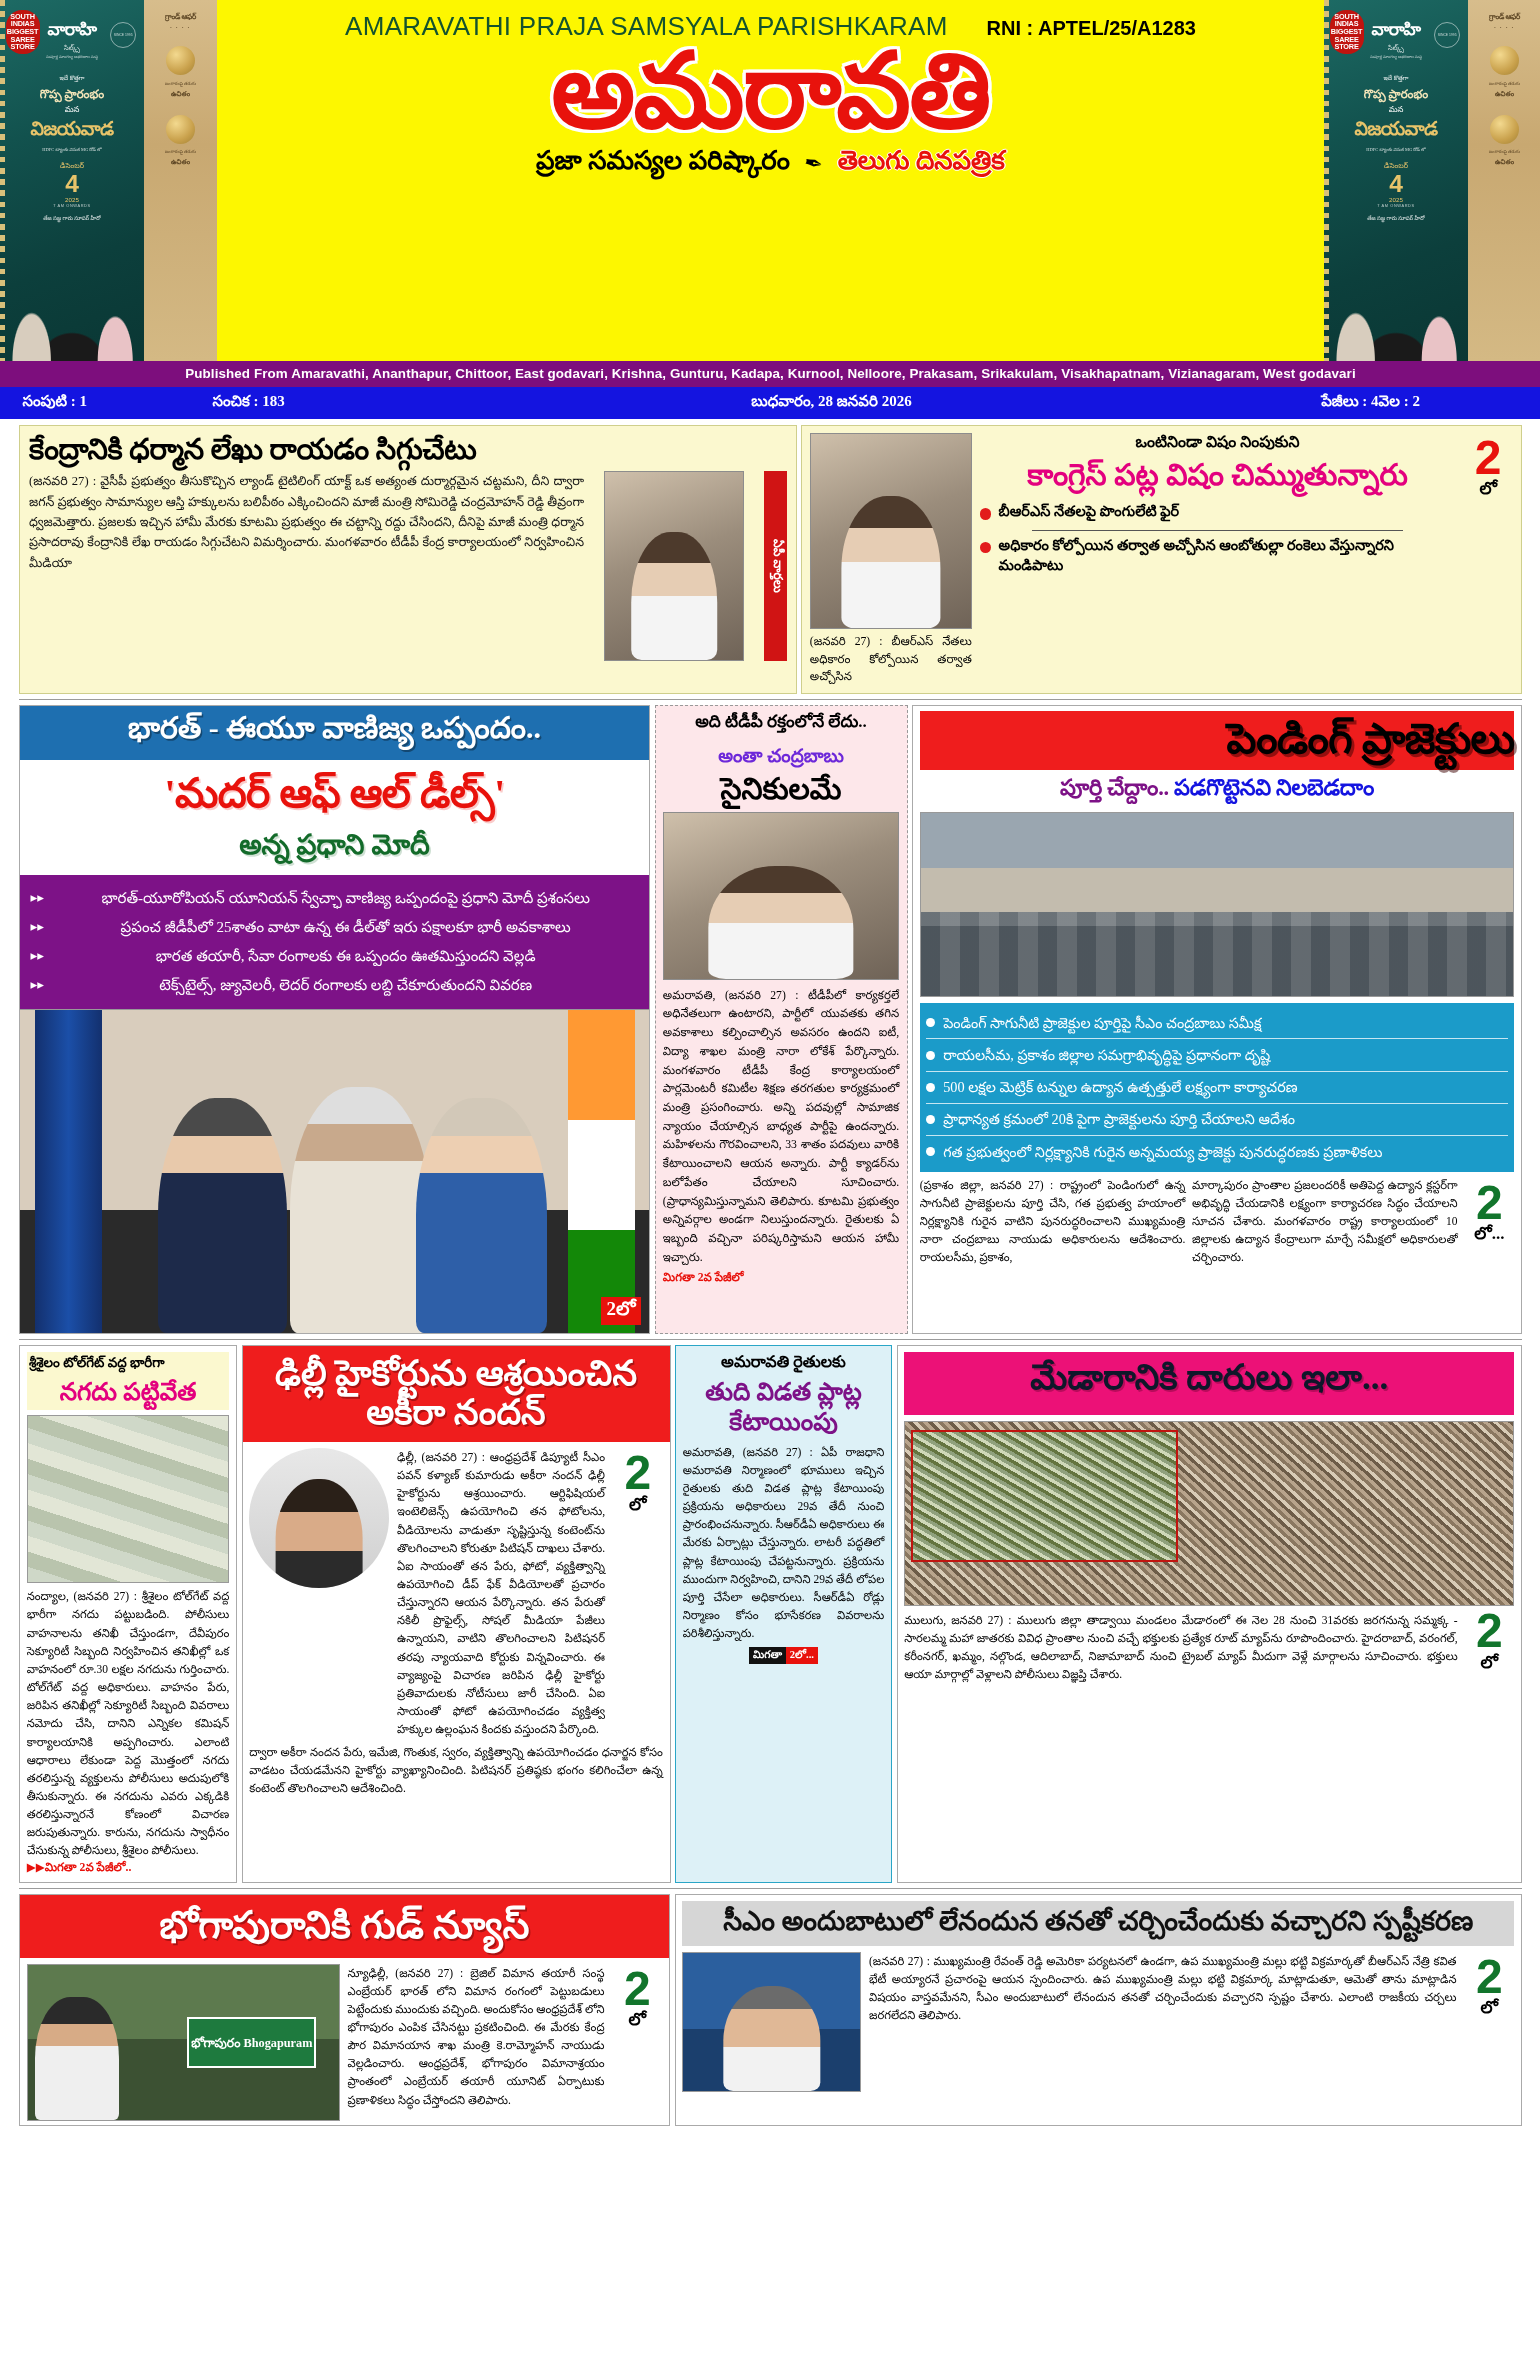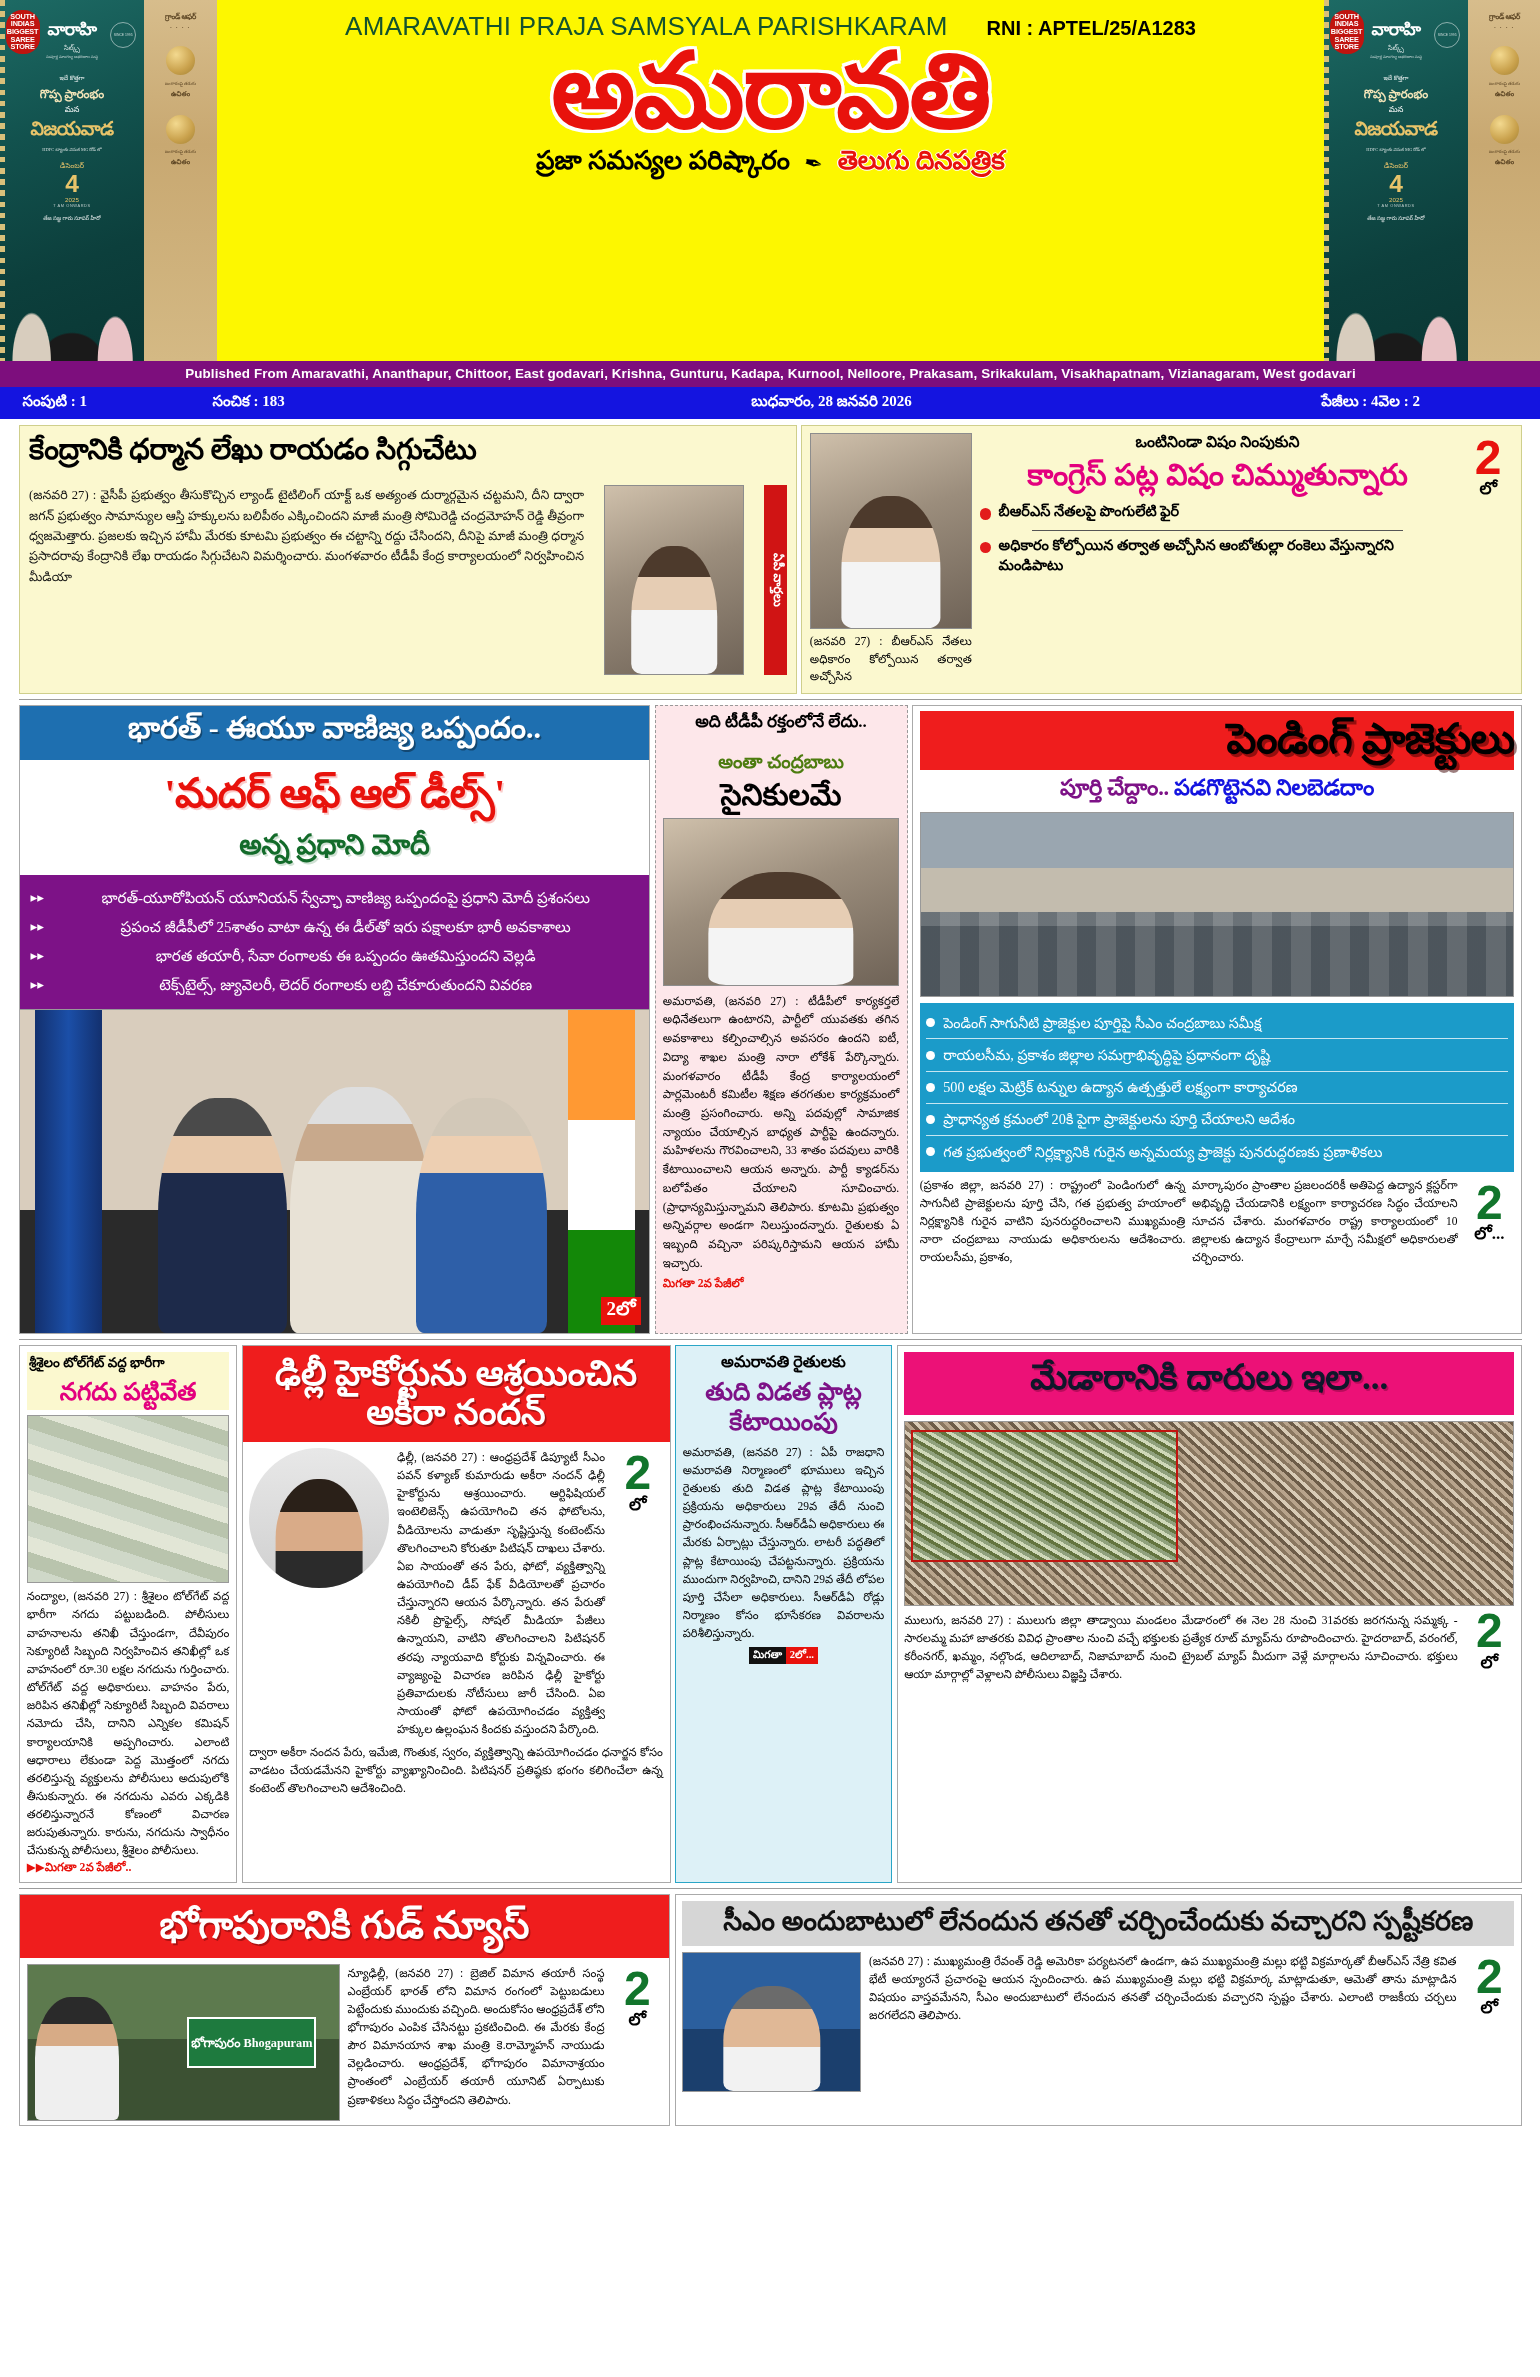--- a/index.html
+++ b/index.html
@@ -107,21 +107,21 @@
   
   .content { padding:5.6px 19px 0 19px; }
   .rule { border-top:1.7px solid #9b9b9b; margin:5px 0; }
 
   .tel { font-family:"Liberation Serif","DejaVu Serif",serif; }
 
   
   .row1 { display:flex; gap:0; align-items:stretch; }
   .r1-left { flex:1 1 auto; background:#fbf8cf; border:1.1px solid #cfcf8c; padding:6.7px 9px 4.5px 9px; }
   .r1-head { font-size:29px; font-weight:bold; color:#000; line-height:1.12; letter-spacing:-0.3px; }
-  .r1-body-wrap { display:flex; gap:20px; margin-top:20px; }
+  .r1-body-wrap { display:flex; gap:20px; margin-top:6px; }
   .r1-text { flex:1 1 auto; font-size:12.6px; line-height:1.62; text-align:justify; color:#111; }
   .r1-photo { flex:0 0 140px; }
   .ph {
     background:linear-gradient(160deg,#cfc0ab,#9b8d7c 45%,#6f6357);
     border:0.6px solid #8d8d8d; position:relative; overflow:hidden;
   }
   .ph-person {
     position:absolute; left:50%; bottom:0; transform:translateX(-50%);
     width:62%; height:68%; border-radius:46% 46% 12% 12%/55% 55% 8% 8%;
     background:linear-gradient(180deg,#4d3a2c 0 24%, #e6cdb4 24% 50%, #f4f4f4 50% 100%);
@@ -179,21 +179,21 @@
     background:linear-gradient(180deg,#4a4a4a 0 16%,#e8c9ab 16% 32%,#1d2a4a 32% 100%); }
   .fig2 { left:43%; width:140px; height:246px;
     background:linear-gradient(180deg,#dedede 0 15%,#c8a98c 15% 30%,#e8e2d6 30% 100%); }
   .fig3 { left:63%; width:131px; height:235px;
     background:linear-gradient(180deg,#d2c8b8 0 16%,#edcfb2 16% 32%,#2e5fa8 32% 100%); }
   .corner2 { position:absolute; right:7.8px; bottom:7.8px; background:#e8120c; color:#fff;
     font-size:19px; font-weight:bold; padding:1.1px 5.6px; }
 
   .c-mid { flex:0 0 253px; background:#fde7ea; border:1.1px dashed #999; padding:6.7px 7.3px; }
   .cm-k1 { font-size:17px; font-weight:bold; text-align:center; }
-  .cm-k2 { font-size:18.5px; font-weight:bold; color:#4d7c0f; text-align:center; margin-top:17px; }
+  .cm-k2 { font-size:18.5px; font-weight:bold; color:#6d28d9; text-align:center; margin-top:11px; }
   .cm-k3 { font-size:30px; font-weight:bold; text-align:center; line-height:1.1; margin-top:1.1px; }
   .cm-photo { height:168px; margin:6.7px 0; }
   .cm-body { font-size:11.7px; line-height:1.6; text-align:justify; }
 
   .c-right { flex:1 1 auto; border:1.1px solid #aaa; padding:5.6px 6.7px; }
   .banner-redbox { background:#ef1d1d; padding:5.6px 0 9px 0; }
   .banner-redbox .t {
     color:#000000; font-size:42px; font-weight:bold; text-align:right; line-height:1.05;
     text-shadow:2.8px 2.8px 0 rgba(60,0,0,.5); letter-spacing:-0.6px;
   }

